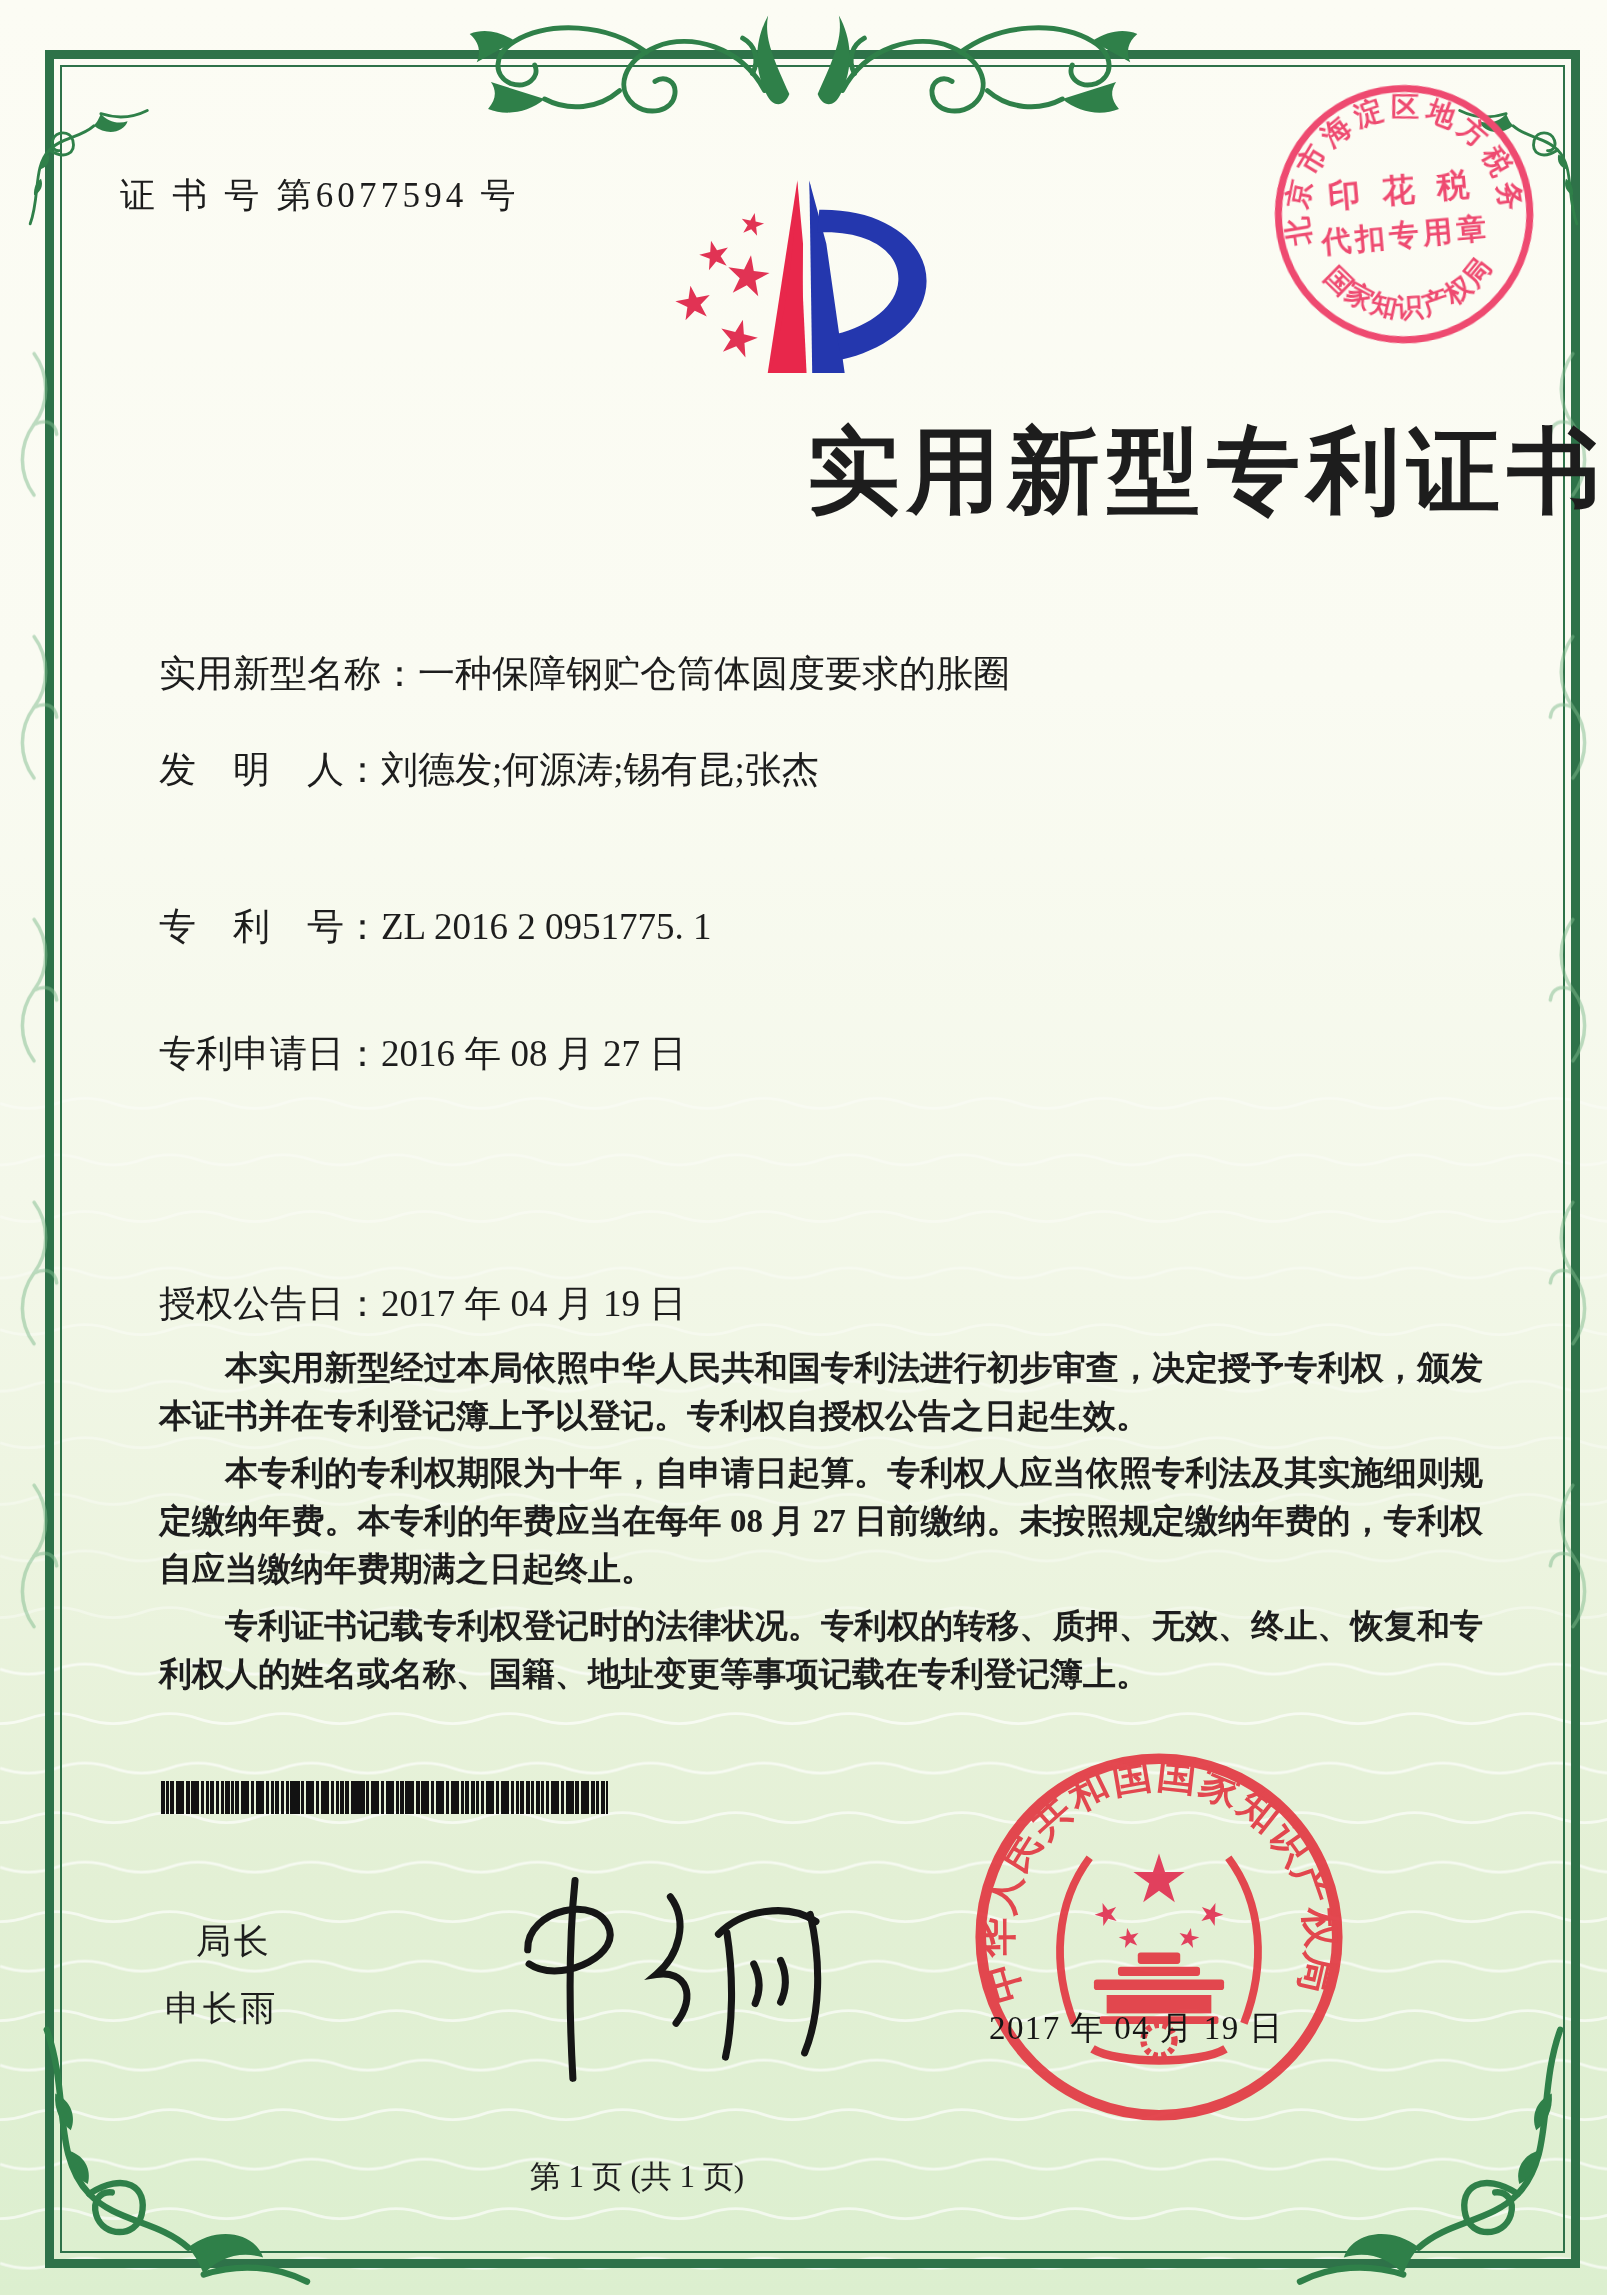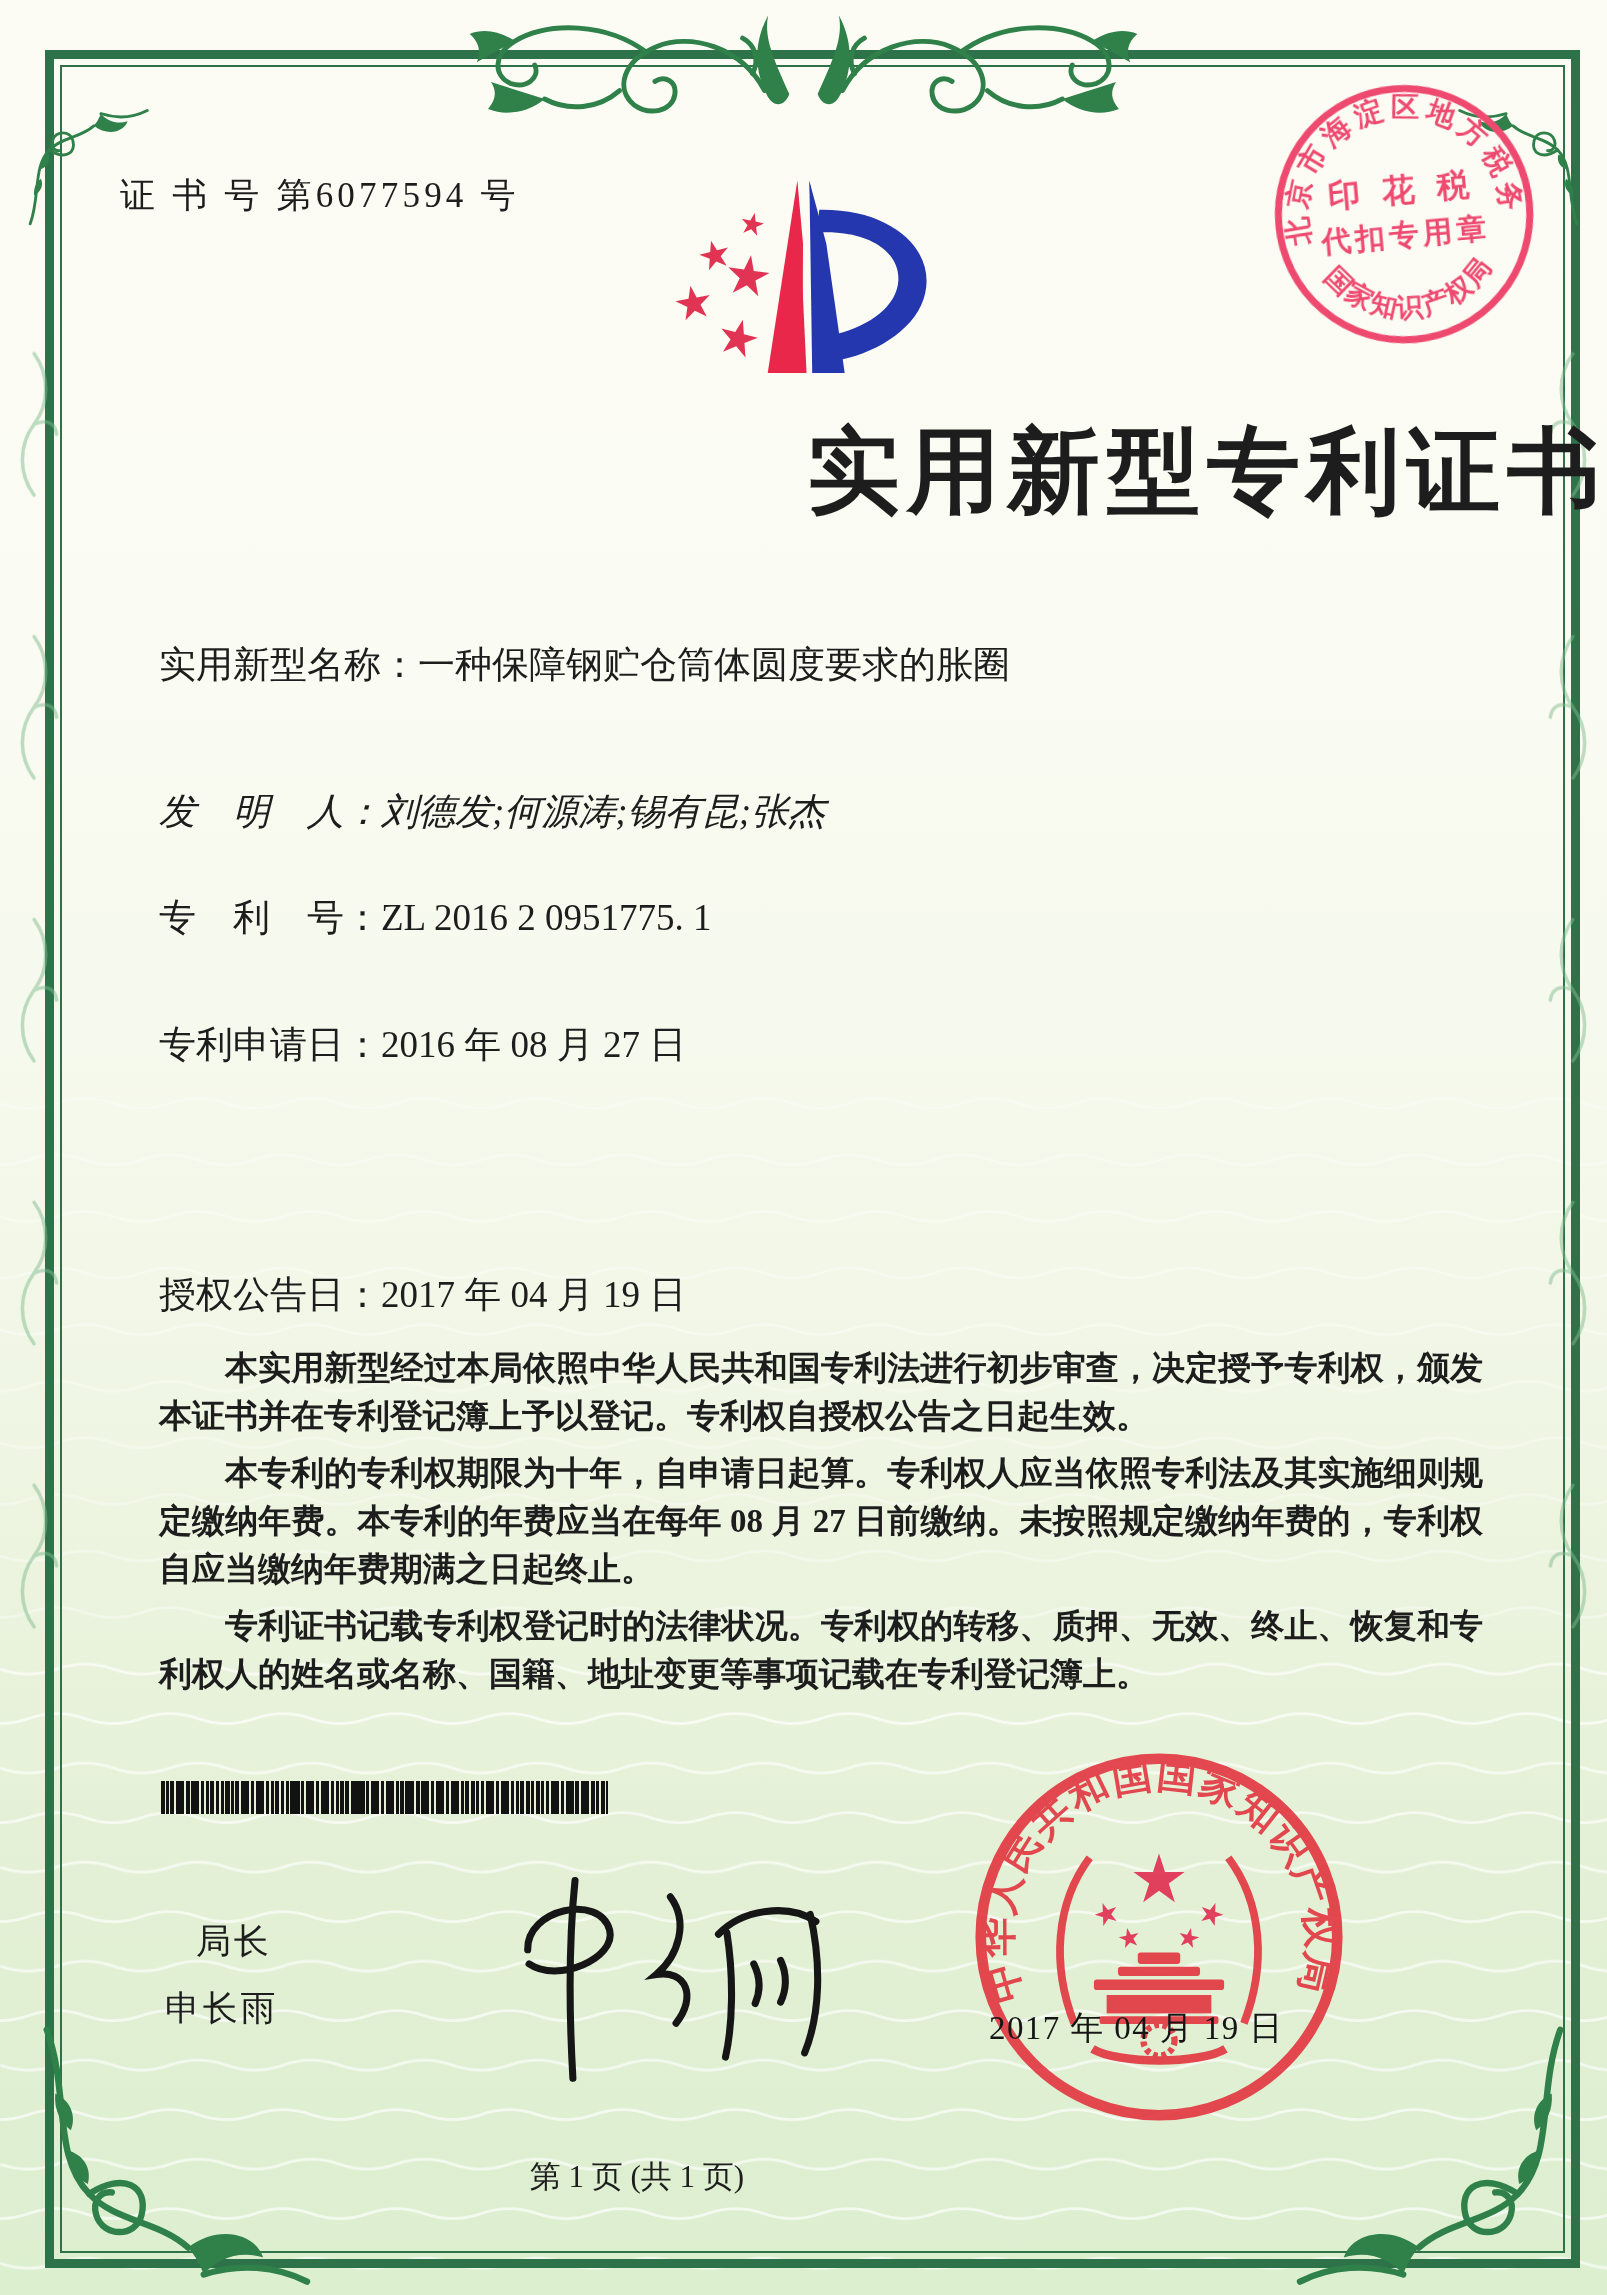--- a/index.html
+++ b/index.html
@@ -10,22 +10,22 @@
   }
   .abs{position:absolute;}
   
   .frame-outer{position:absolute;left:45px;top:50px;width:1517px;height:2200px;
     border:9.2px solid #2e7249;z-index:1;}
   .frame-inner{position:absolute;left:5.7px;top:5.7px;right:5.7px;bottom:5.7px;border:2.8px solid #2e7249;}
   
   .cert-no{left:120px;top:172px;font-size:35px;letter-spacing:4.2px;white-space:pre;z-index:4;}
   .title{left:0;top:409px;width:1607px;text-align:right;font-size:93px;font-weight:bold;
     letter-spacing:7px;white-space:pre;z-index:4;}
-  .field{left:159px;width:1344px;font-size:37px;white-space:pre-wrap;z-index:4;}
-  .f0{top:640px;} .f1{top:787px;font-style:italic;} .f2{top:893px;} .f3{top:1020px;} .f4{top:1145px;} .f5{top:1270px;}
+  .field{left:159px;width:1344px;font-size:37px;white-space:pre-wrap;z-index:4;margin-top:9px;}
+  .f0{top:640px;} .f1{top:736px;} .f2{top:893px;} .f3{top:1020px;} .f4{top:1145px;} .f5{top:1270px;}
   .paras{left:159px;top:1344px;width:1324px;z-index:4;font-size:33px;line-height:48px;text-align:justify;font-weight:bold;}
   .paras p{margin:0 0 9.2px 0;text-indent:2em;}
   .director-label{left:165px;top:1918px;font-size:35px;letter-spacing:2.8px;z-index:4;margin-left:31px;}
   .director-name{left:165px;top:1985px;font-size:35px;letter-spacing:2.8px;z-index:4;}
   .seal-date{left:989px;top:2006px;font-size:33px;letter-spacing:1.4px;z-index:6;color:#151515;white-space:pre;}
   .footer{left:0;top:2156px;width:1274px;text-align:center;font-size:31px;z-index:4;white-space:pre;}
   
   .barcode{left:161px;top:1781px;width:447px;height:33px;z-index:4;
     background:
       repeating-linear-gradient(90deg,#121212 0 2.8px,rgba(0,0,0,0) 2.8px 5px),

